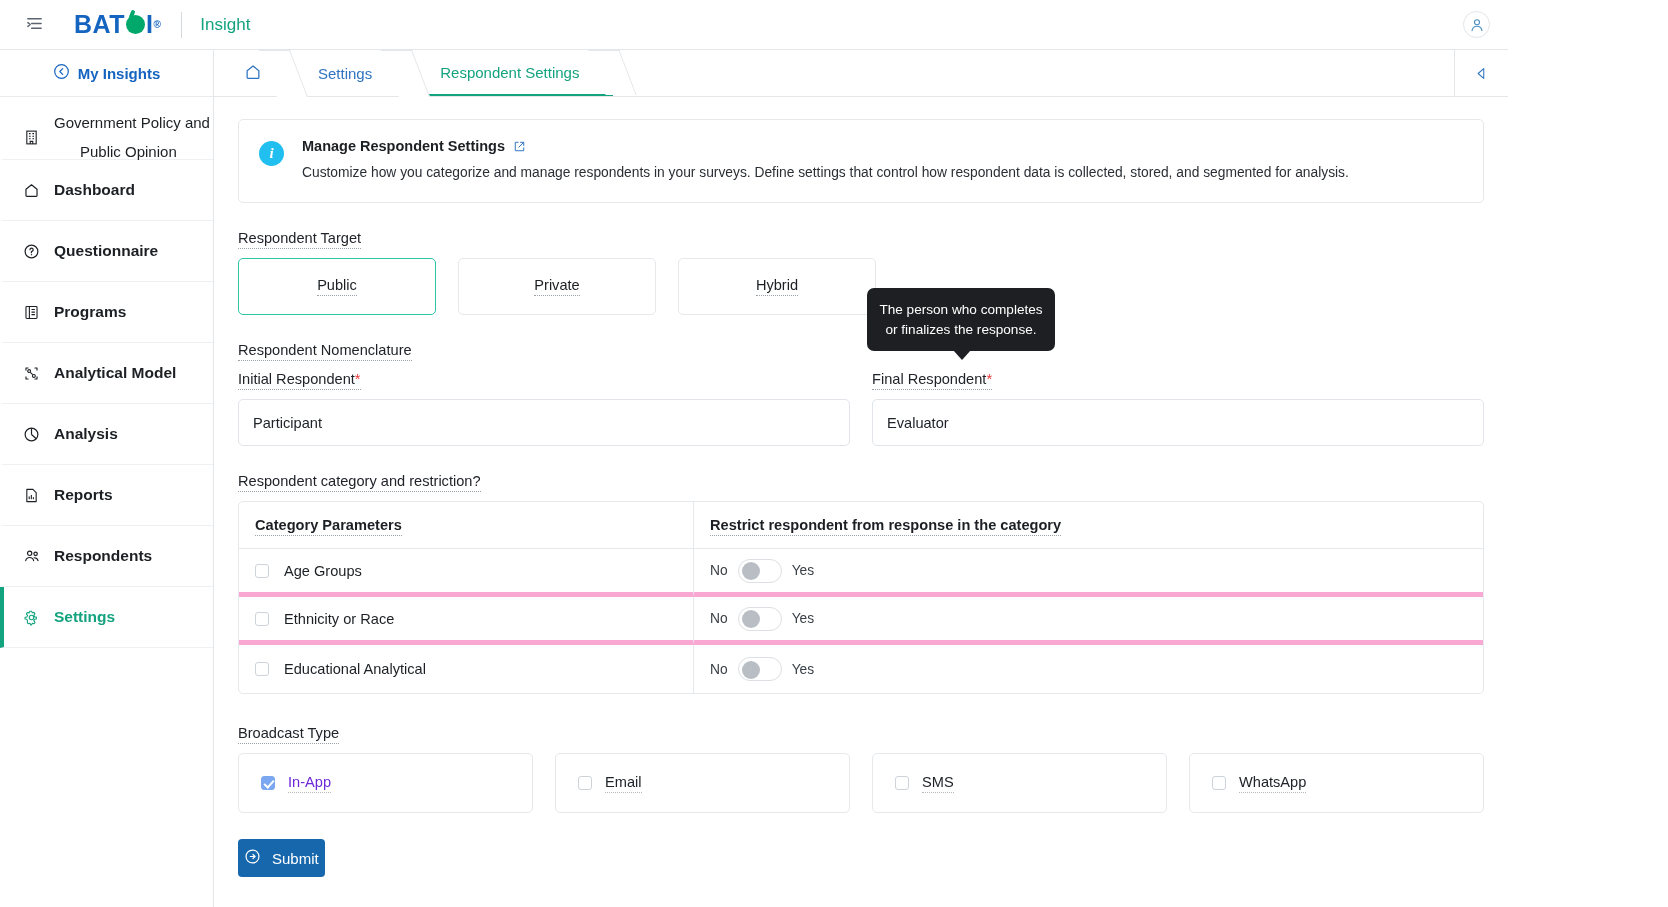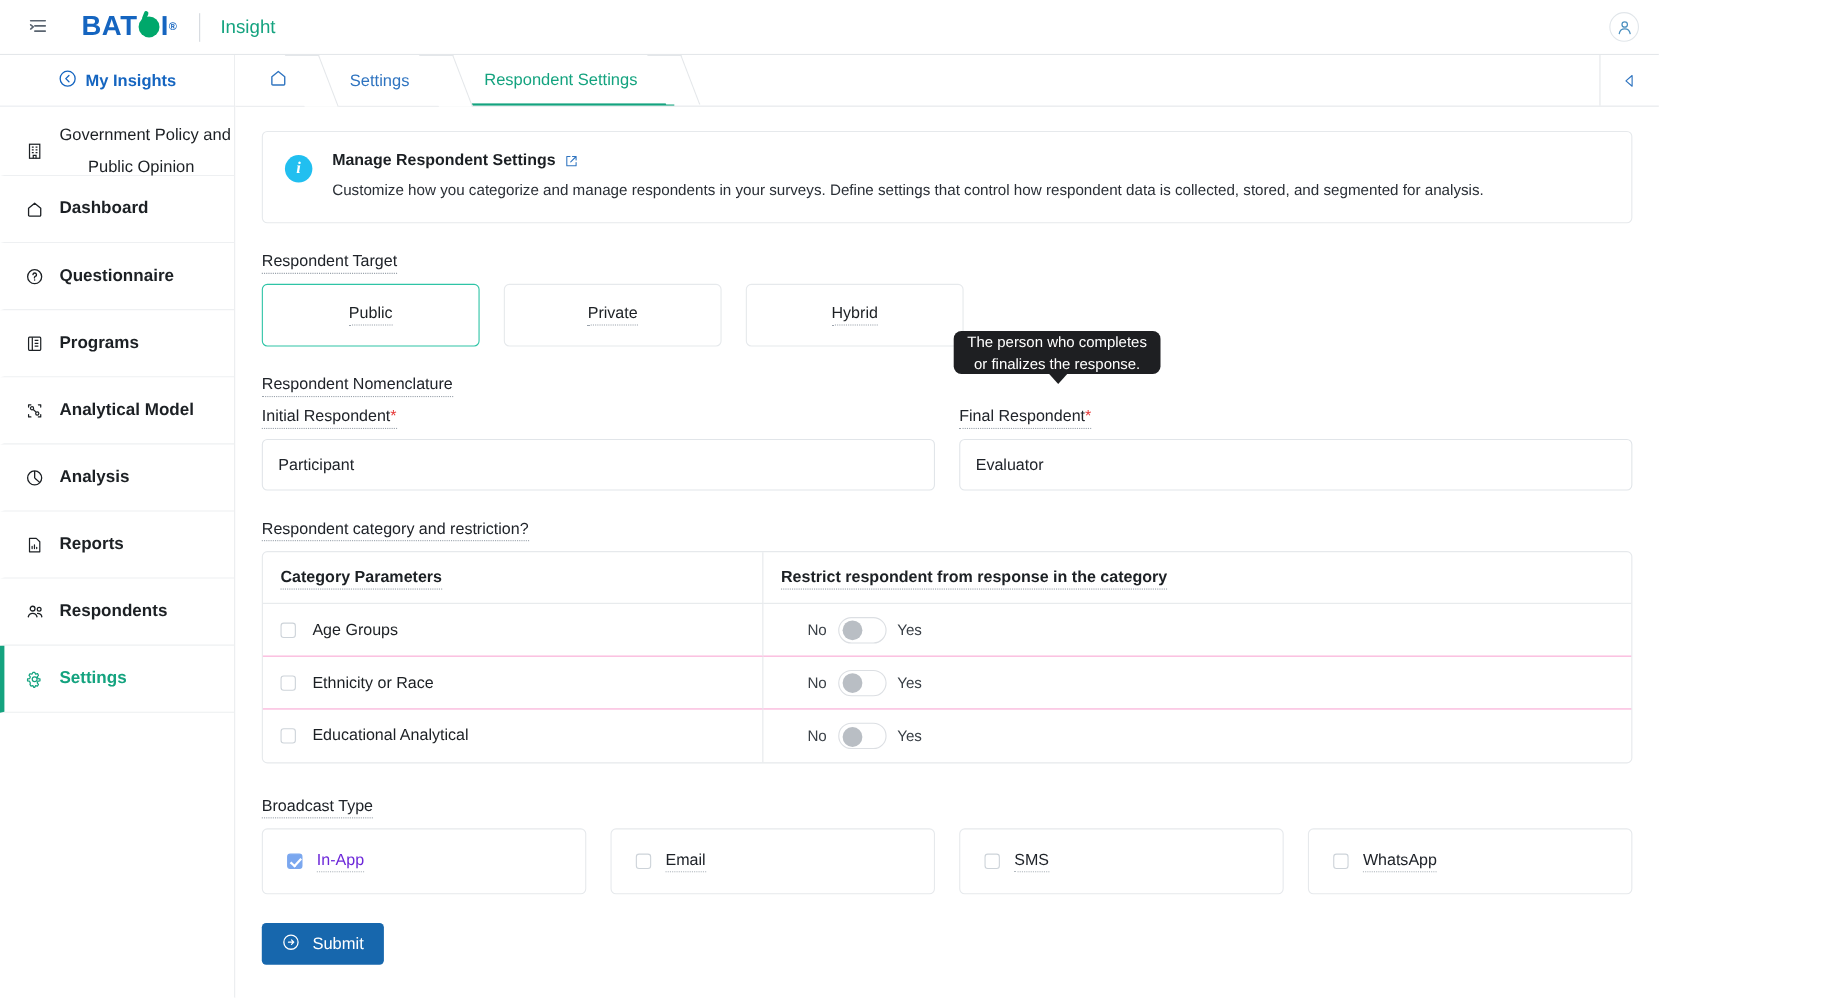--- a/index.html
+++ b/index.html
@@ -147,34 +147,34 @@
     width:100%; height:47px; border:1px solid #e1e5e9; border-radius:5px;
     padding: 0 14px; font-size:14.6px; color:#20242a; background:#fff;
     font-family:"Liberation Sans", sans-serif;
   }
 
   
   .tbl { width:100%; border:1px solid #e6e9ec; border-radius:5px; border-collapse:separate; border-spacing:0; margin-bottom:30px; }
   .tbl th, .tbl td { text-align:left; padding: 0 16px; height: 47px; vertical-align: middle; }
   .tbl th { font-size:14.6px; font-weight:700; color:#1c2024; border-bottom:1px solid #e6e9ec; }
   .tbl th .u { border-bottom:1px dotted #9aa2ab; padding-bottom:2px; }
-  .tbl td { font-size:14.6px; border-bottom:1px solid #f9a8d4; height: 48px; }
+  .tbl td { font-size:14.6px; border-bottom:5px solid #f9a8d4; height: 48px; }
   .tbl tr:last-child td { border-bottom:none; }
   .tbl .col1 { width: 455px; border-right:1px solid #e6e9ec; }
   .tbl th.col1 { border-right:1px solid #e6e9ec; }
   .cellflex { display:flex; align-items:center; gap:15px; }
   .cbox {
     width:14px;height:14px;border:1px solid #cdd3d9;border-radius:3px;background:#fff;flex:0 0 14px;cursor:pointer;
   }
   .cbox.checked { background:#7aa7ef; border-color:#7aa7ef; position:relative; }
   .cbox.checked::after{
     content:""; position:absolute; left:4px; top:1px; width:4px; height:8px;
     border:solid #fff; border-width:0 2px 2px 0; transform:rotate(42deg);
   }
-  .toggle-wrap { display:flex; align-items:center; gap:10px;margin-left:24px; }
+  .toggle-wrap { display:flex; align-items:center; gap:10px; }
   .toggle-wrap .tg-lbl { font-size:13.8px; color:#3a4047; }
   .switch {
     width:44px; height:24px; border-radius:14px; border:1px solid #dcdfe3; background:#fff;
     position:relative; cursor:pointer; flex:0 0 44px;
   }
   .switch .knob {
     position:absolute; left:3px; top:2.5px; width:18px;height:18px;border-radius:50%;
     background:#b9bec4;
   }
 
@@ -183,29 +183,29 @@
   .bc-card {
     flex:1; height:60px; border:1px solid #e6e9ec; border-radius:5px;
     display:flex; align-items:center; padding-left:22px; gap:13px; background:#fff; cursor:pointer;
   }
   .bc-card .bc-lbl { font-size:14.6px; color:#20242a; border-bottom:1px dotted #b2b9bf; padding-bottom:2px; }
   .bc-card.disabled .bc-lbl { color:#6d28d9; }
 
   .submit-btn {
     display:inline-flex; align-items:center; gap:11px;
     background:#1767ad; color:#fff; border:none; border-radius:4px;
-    padding: 0 18px; height:38px; font-size:15px; cursor:pointer;
+    padding: 0 6px; height:38px; font-size:15px; cursor:pointer;
     font-family:"Liberation Sans", sans-serif; margin-bottom: 26px;
   }
 
   
   .tooltip {
-    position:absolute; left:867px; top:301px; width:188px;
+    position:absolute; left:867px; top:288px; width:188px;
     background:#1e1f22; color:#fff; border-radius:7px;
-    padding: 0 12px; font-size:13.6px; line-height:1.45; text-align:center; z-index: 40;
+    padding: 12px 12px; font-size:13.6px; line-height:1.45; text-align:center; z-index: 40;
   }
   .tooltip::after{
     content:""; position:absolute; left:50%; margin-left:-8px; bottom:-9px;
     border-left:9px solid transparent; border-right:9px solid transparent;
     border-top:10px solid #1e1f22;
   }
 </style>
 </head>
 <body>
 

